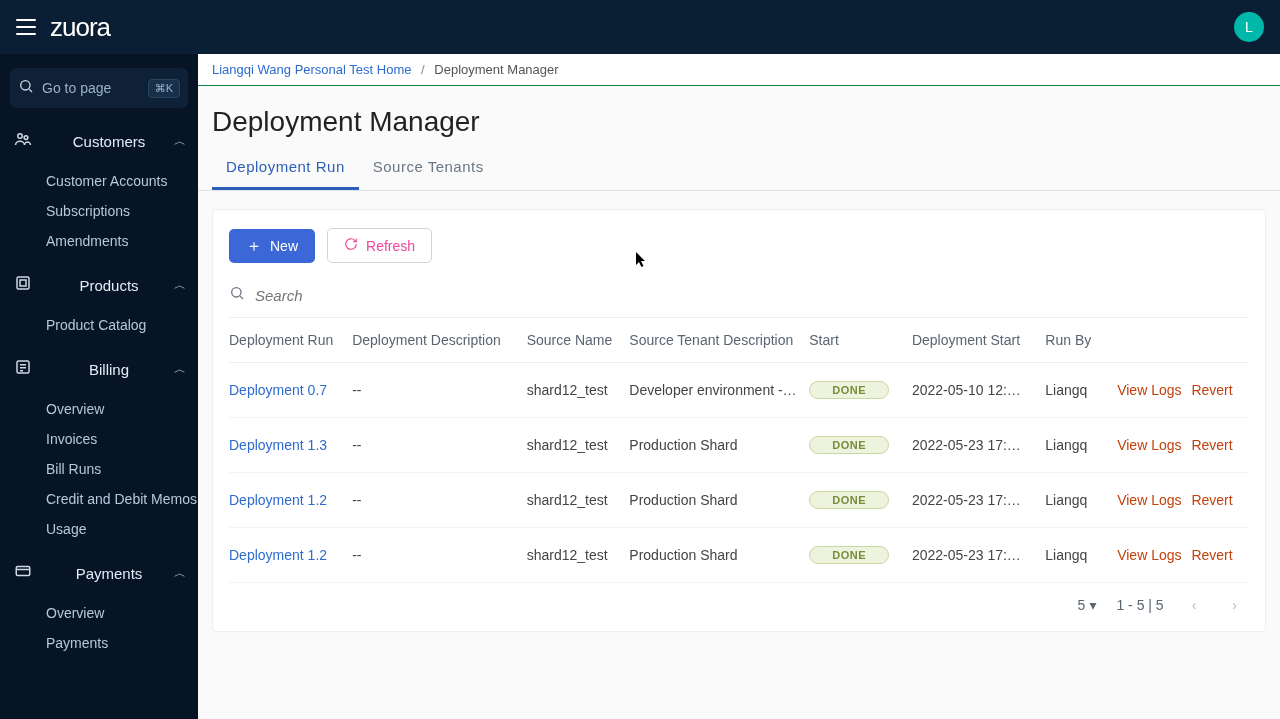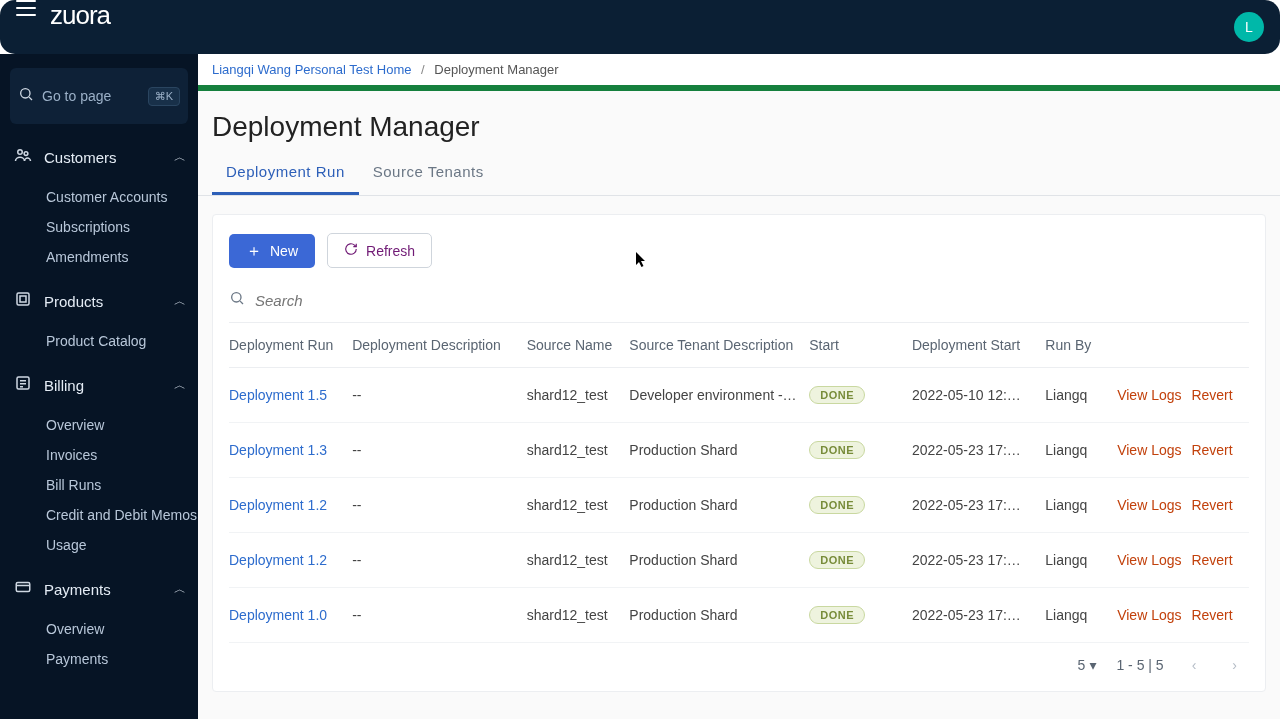--- a/index.html
+++ b/index.html
@@ -1,72 +1,72 @@
 <!DOCTYPE html>
 <html><head>
 <meta charset="utf-8">
 <style>
 * { box-sizing: border-box; margin: 0; padding: 0; }
 body { font-family: -apple-system, BlinkMacSystemFont, "Segoe UI", Arial, sans-serif; background: #fff; color: #333; overflow: hidden; width: 1280px; height: 719px; }
 
 
-.topbar { height: 54px; background: #0b1f34; display: flex; padding: 0 16px; position: relative; border-radius: 15px; }
+.topbar { height: 54px; background: #0b1f34; display: flex; align-items: center; padding: 0 16px; position: relative; }
 .hamburger { width: 20px; height: 16px; display: flex; flex-direction: column; justify-content: space-between; cursor: pointer; margin-right: 14px; }
 .hamburger span { height: 2px; background: #fff; border-radius: 1px; display: block; }
 .logo { color: #fff; font-size: 26px; font-weight: 500; letter-spacing: -1px; }
 .avatar { position: absolute; right: 16px; top: 12px; width: 30px; height: 30px; border-radius: 50%; background: #00b8a9; color: #fff; display: flex; align-items: center; justify-content: center; font-size: 14px; font-weight: 500; }
 
 
 .page { display: flex; height: calc(719px - 54px); }
 
 
 .sidebar { width: 198px; background: #061425; color: #cfd8e3; display: flex; flex-direction: column; padding-top: 8px; }
-.search-box { margin: 6px 10px 12px; background: #0e2137; border-radius: 6px; height: 56px; display: flex; align-items: center; padding: 0 8px; }
+.search-box { margin: 6px 10px 12px; background: #0e2137; border-radius: 6px; height: 40px; display: flex; align-items: center; padding: 0 8px; }
 .search-box .sicon { color: #cfd8e3; margin-right: 8px; font-size: 16px; }
 .search-box .stext { flex: 1; color: #9bb0c7; font-size: 14px; }
 .search-box .kbd { background: #183049; color: #9bb0c7; border-radius: 4px; padding: 2px 6px; font-size: 11px; border: 1px solid #2a4560; }
 
 .nav-section { }
-.nav-head { display: flex; align-items: center; padding: 10px 12px; cursor: pointer; }
+.nav-head { display: flex; align-items: center; padding: 10px 12px; cursor: pointer; text-align: center; }
 .nav-head .nicon { width: 22px; color: #cfd8e3; font-size: 16px; text-align: center; margin-right: 10px; }
 .nav-head .ntext { flex: 1; color: #e4ecf5; font-size: 15px; }
 .nav-head .chev { color: #cfd8e3; font-size: 12px; }
 .nav-sub { padding: 4px 0 8px 46px; }
 .nav-sub a { display: block; color: #b8c7d9; font-size: 14px; padding: 7px 0; text-decoration: none; cursor: pointer; }
 
 
 .main { flex: 1; background: #fafafa; overflow: hidden; }
-.crumbs { background: #fff; border-bottom: 6px solid #15803d; padding: 8px 14px; font-size: 13px; }
+.crumbs { background: #fff; border-bottom: 1px solid #15803d; padding: 8px 14px; font-size: 13px; }
 .crumbs a { color: #2d6ccd; text-decoration: none; }
 .crumbs .sep { color: #888; margin: 0 6px; }
 .crumbs .cur { color: #555; }
 
 .content { background: #fafafa; padding: 14px 0 0 0; }
 .ptitle { font-size: 28px; font-weight: 500; color: #222; padding: 6px 14px 10px; }
 .tabs { display: flex; border-bottom: 1px solid #e0e3e7; padding: 0 14px; }
 .tab { padding: 10px 14px 12px; font-size: 15px; color: #6b7785; cursor: pointer; letter-spacing: 0.5px; }
 .tab.active { color: #2d5fb8; font-weight: 500; border-bottom: 3px solid #2d5fb8; }
 
 .card { background: #fff; margin: 18px 14px 0; border: 1px solid #eceef1; border-radius: 4px; padding: 18px 16px 10px; }
 .toolbar { display: flex; gap: 12px; align-items: center; }
 .btn { display: inline-flex; align-items: center; gap: 8px; padding: 8px 16px; border-radius: 5px; font-size: 14px; cursor: pointer; border: 1px solid transparent; }
 .btn-primary { background: #3b68d6; color: #fff; }
 .btn-primary .plus { font-size: 16px; line-height: 1; }
-.btn-outline { background: #fff; color: #701a75; border: 1px solid #cfd5dc; }
+.btn-outline { background: #fff; color: #ec4899; border: 1px solid #cfd5dc; }
 .btn-outline .ricon { font-size: 14px; }
 
 .searchrow { margin-top: 18px; display: flex; align-items: center; gap: 10px; color: #9aa3af; padding: 4px 0 12px; border-bottom: 1px solid #eceef1; }
 .searchrow .sicon2 { font-size: 16px; color: #6b7785; }
 .searchrow input { border: none; outline: none; font-size: 15px; font-style: italic; color: #1d4ed8; flex: 1; background: transparent; }
 
 table { width: 100%; border-collapse: collapse; }
 thead th { text-align: left; font-weight: 400; color: #5a6572; font-size: 14px; padding: 14px 8px 14px 0; border-bottom: 1px solid #eceef1; white-space: nowrap; }
 tbody td { font-size: 14px; color: #444; padding: 18px 8px 18px 0; border-bottom: 1px solid #f1f3f5; vertical-align: middle; white-space: nowrap; }
 tbody td.linkc { color: #2d6ccd; cursor: pointer; }
-.badge { display: inline-block; padding: 2px 10px; border-radius: 12px; background: #eef3de; color: #788c3a; font-size: 11px; font-weight: 600; letter-spacing: 0.5px; border: 1px solid #c9d8a0; }
+.badge { display: inline-block; padding: 2px 22px; border-radius: 12px; background: #eef3de; color: #788c3a; font-size: 11px; font-weight: 600; letter-spacing: 0.5px; border: 1px solid #c9d8a0; }
 .alink { color: #c2410c; cursor: pointer; }
 
 .pager { display: flex; justify-content: flex-end; align-items: center; gap: 20px; padding: 10px 4px 4px; color: #5a6572; font-size: 14px; }
 .pager .psel { display: flex; align-items: center; gap: 4px; }
 .pager .pnav { color: #b4bcc6; cursor: pointer; padding: 4px 8px; }
 
 .cursor { position: absolute; left: 636px; top: 252px; font-size: 14px; color: #000; pointer-events: none; }
 .cursor svg { width: 12px; height: 16px; }
 
 
@@ -232,21 +232,21 @@
               <th class="c4">Source Tenant Description</th>
               <th class="c5">Start</th>
               <th class="c6">Deployment Start</th>
               <th class="c7">Run By</th>
               <th class="c8"></th>
               <th class="c9"></th>
             </tr>
           </thead>
           <tbody id="tbody">
               <tr>
-                <td class="c1 linkc">Deployment 1.5</td>
+                <td class="c1 linkc">Deployment 0.7</td>
                 <td class="c2">--</td>
                 <td class="c3">shard12_test</td>
                 <td class="c4">Developer environment -…</td>
                 <td class="c5"><span class="badge">DONE</span></td>
                 <td class="c6">2022-05-10 12:…</td>
                 <td class="c7">Liangq</td>
                 <td class="c8"><span class="alink">View Logs</span></td>
                 <td class="c9"><span class="alink">Revert</span></td>
               </tr>
               <tr>
@@ -275,31 +275,20 @@
                 <td class="c1 linkc">Deployment 1.2</td>
                 <td class="c2">--</td>
                 <td class="c3">shard12_test</td>
                 <td class="c4">Production Shard</td>
                 <td class="c5"><span class="badge">DONE</span></td>
                 <td class="c6">2022-05-23 17:…</td>
                 <td class="c7">Liangq</td>
                 <td class="c8"><span class="alink">View Logs</span></td>
                 <td class="c9"><span class="alink">Revert</span></td>
               </tr>
-              <tr>
-                <td class="c1 linkc">Deployment 1.0</td>
-                <td class="c2">--</td>
-                <td class="c3">shard12_test</td>
-                <td class="c4">Production Shard</td>
-                <td class="c5"><span class="badge">DONE</span></td>
-                <td class="c6">2022-05-23 17:…</td>
-                <td class="c7">Liangq</td>
-                <td class="c8"><span class="alink">View Logs</span></td>
-                <td class="c9"><span class="alink">Revert</span></td>
-              </tr>
             </tbody>
         </table>
 
         <div class="pager">
           <span class="psel">
             <span>5</span>
             <span>▾</span>
           </span>
           <span>1 - 5 | 5</span>
           <span class="pnav">‹</span>

